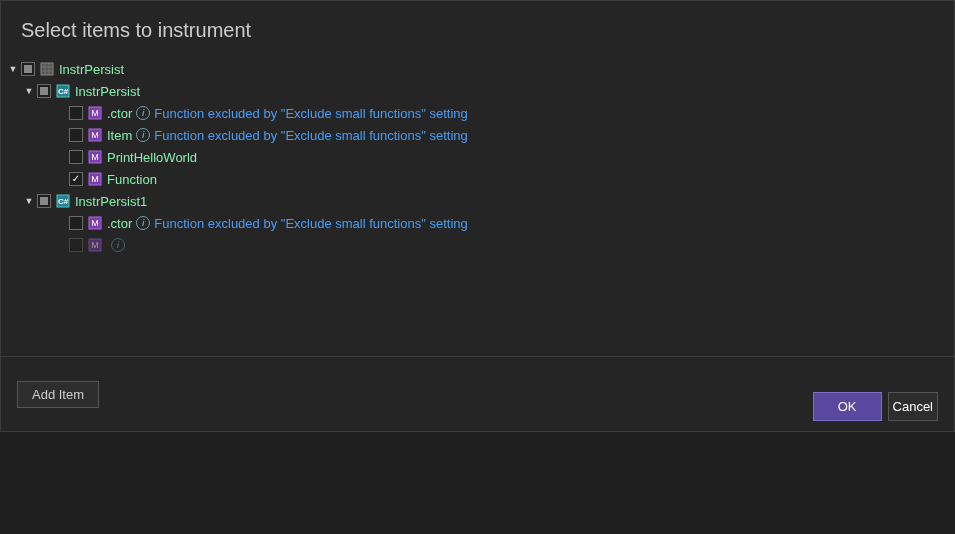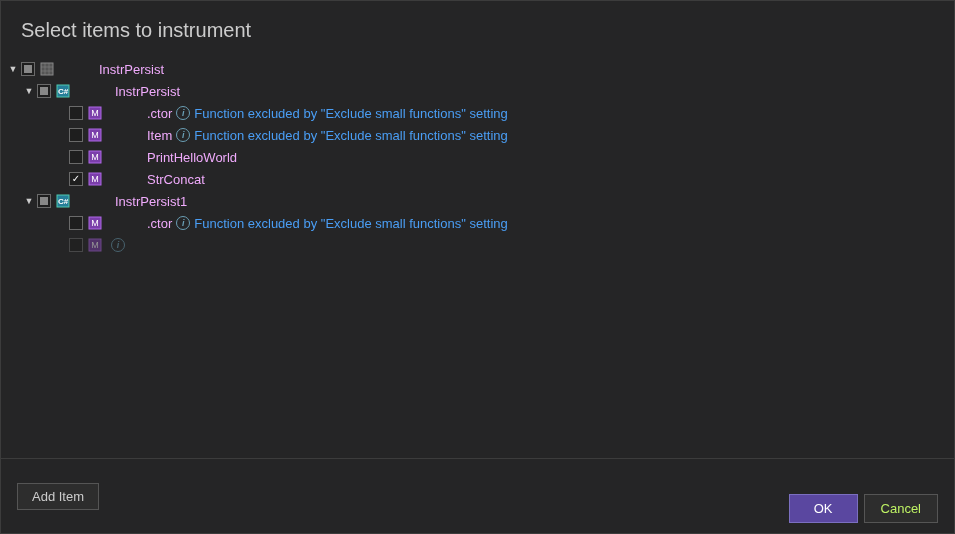--- a/index.html
+++ b/index.html
@@ -11,21 +11,21 @@
       font-size: 13px;
       width: 955px;
       height: 534px;
       display: flex;
       flex-direction: column;
       overflow: hidden;
     }
 
     .dialog {
       width: 955px;
-      height: 534px;
+      height: 432px;
       background: #252526;
       border: 1px solid #3c3c3c;
       display: flex;
       flex-direction: column;
     }
 
     .dialog-title {
       padding: 18px 20px 12px 20px;
       font-size: 20px;
       font-weight: 300;
@@ -118,23 +118,22 @@
 
     .checkbox.indeterminate::after {
       content: '';
       width: 8px;
       height: 8px;
       background: #888;
       display: block;
     }
 
     .node-label {
-      color: #f0abfc;
-      flex-shrink: 0;
-      margin-left: 40px;
+      color: #86efac;
+      flex-shrink: 0;
     }
 
     .info-icon {
       display: inline-flex;
       align-items: center;
       justify-content: center;
       width: 14px;
       height: 14px;
       border-radius: 50%;
       border: 1px solid #6a9fb5;
@@ -185,22 +184,22 @@
       color: #ffffff;
       padding: 6px 24px;
       cursor: pointer;
       font-size: 13px;
       font-family: inherit;
     }
 
     .btn-cancel {
       background: #2d2d2d;
       border: 1px solid #555;
-      color: #bef264;
-      padding: 6px 16px;
+      color: #ffffff;
+      padding: 6px 4px;
       cursor: pointer;
       font-size: 13px;
       font-family: inherit;
     }
   </style>
 </head>
 <body>
 
 <div class="dialog">
   <div class="dialog-title">Select items to instrument</div>
@@ -285,21 +284,21 @@
       <div class="tree-item">
         <span class="indent" style="width:52px;"></span>
         <span class="expand-btn leaf"></span>
         <span class="checkbox checked"></span>
         <span style="width:16px;height:16px;flex-shrink:0;margin-right:4px;display:inline-flex;align-items:center;justify-content:center;">
           <svg width="14" height="14" viewBox="0 0 14 14">
             <rect x="1" y="1" width="12" height="12" fill="#7b3faa" stroke="#b068e8" stroke-width="1"></rect>
             <text x="7" y="10" text-anchor="middle" fill="white" font-size="9" font-family="Arial">M</text>
           </svg>
         </span>
-        <span class="node-label">StrConcat</span>
+        <span class="node-label">Function</span>
       </div>
 
       <div class="tree-item">
         <span class="indent" style="width:20px;"></span>
         <span class="expand-btn expanded"></span>
         <span class="checkbox indeterminate"></span>
         <span style="width:16px;height:16px;flex-shrink:0;margin-right:4px;display:inline-flex;align-items:center;justify-content:center;">
           <svg width="14" height="14" viewBox="0 0 14 14">
             <rect x="1" y="1" width="12" height="12" fill="#267f99" stroke="#4ec9b0" stroke-width="1"></rect>
             <text x="7" y="10" text-anchor="middle" fill="white" font-size="8" font-family="Arial" font-weight="bold">C#</text>

